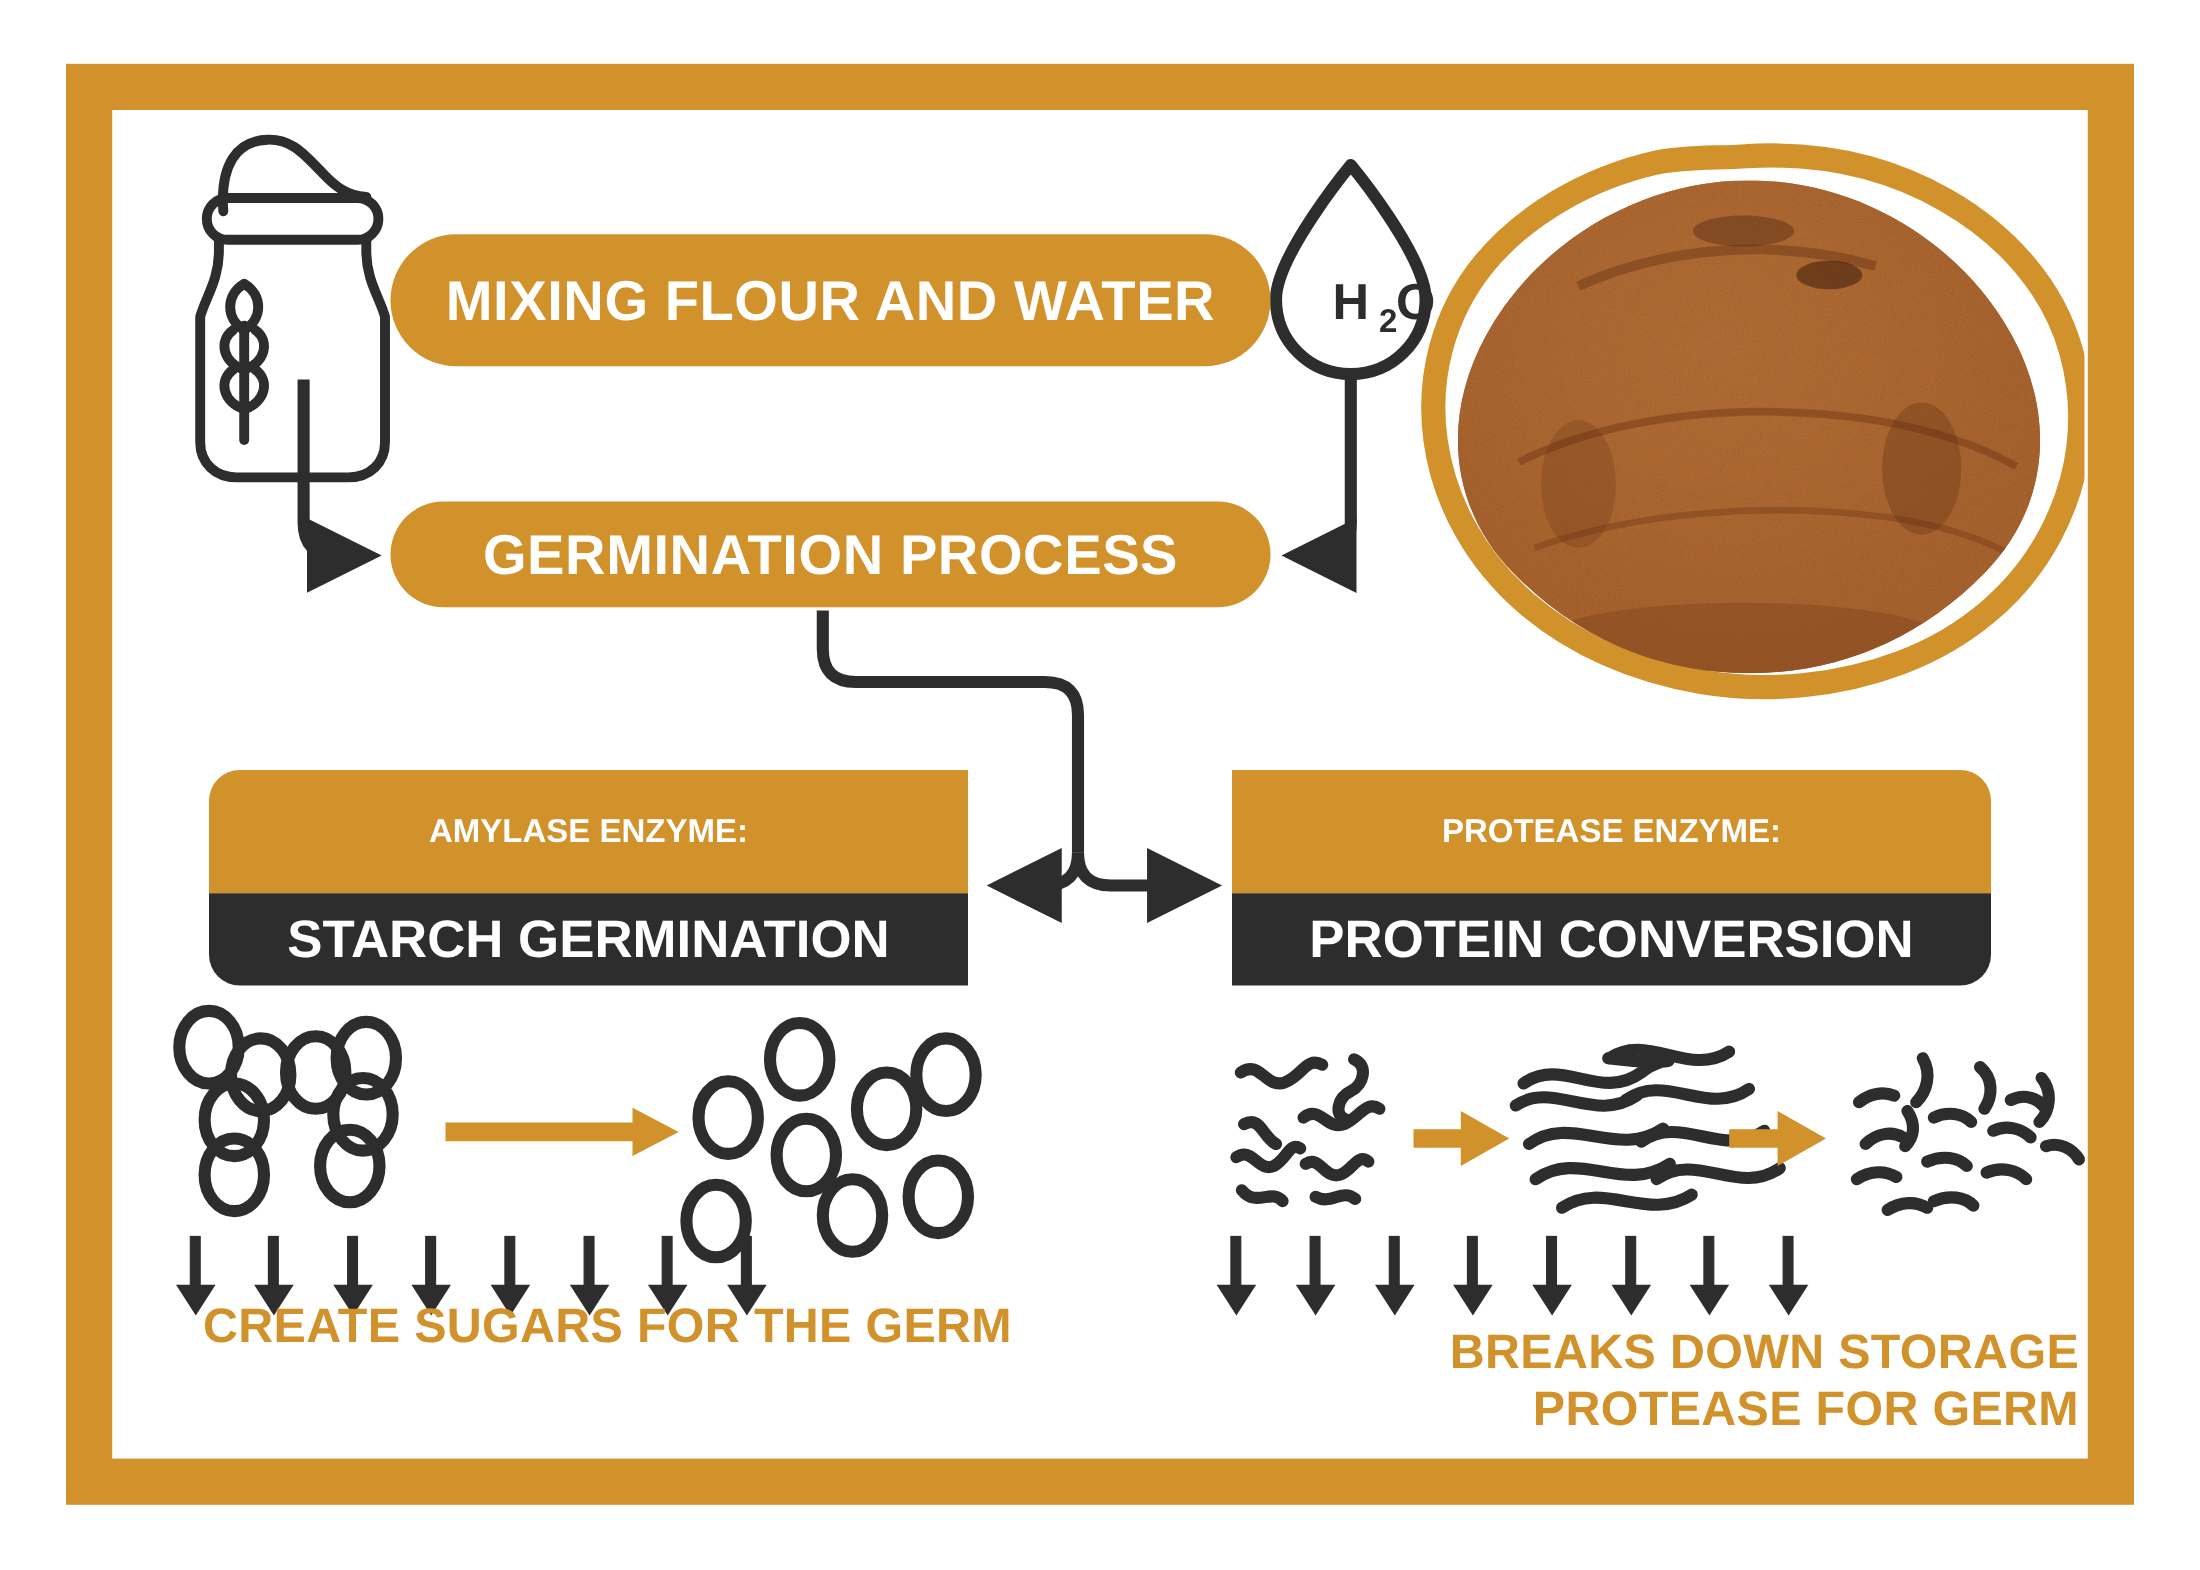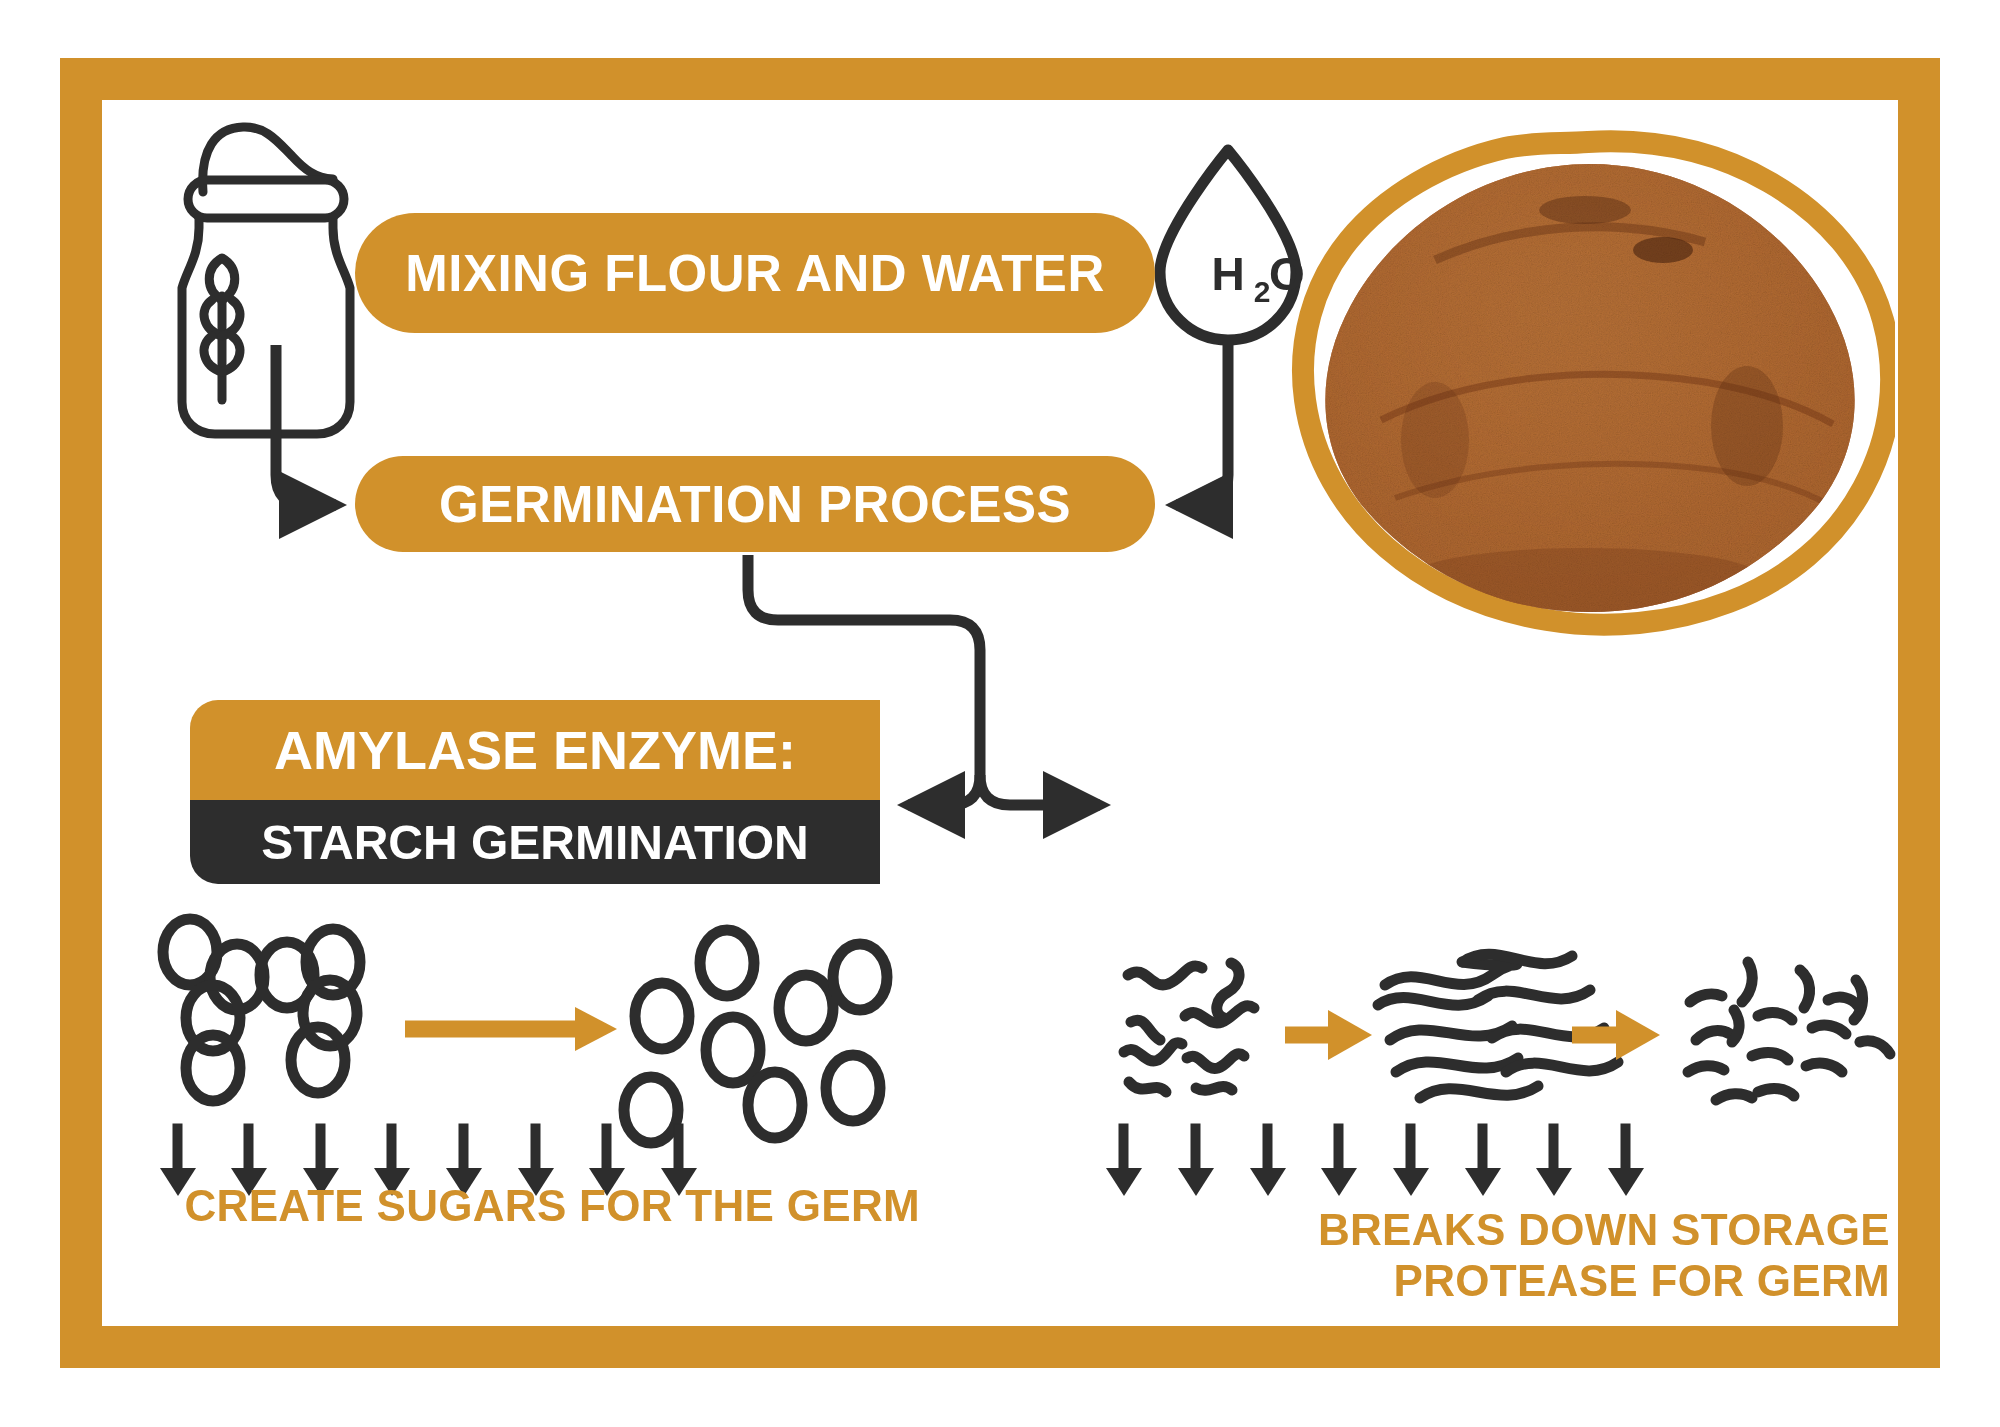--- a/index.html
+++ b/index.html
@@ -74,23 +74,23 @@
   .enzyme-card .body {
     display: flex;
     align-items: center;
     justify-content: center;
     color: #ffffff;
     font-weight: bold;
     white-space: nowrap;
     box-sizing: border-box;
   }
   .enzyme-card .head {
-    height: 100px;
+    height: 112px;
     background: #D1912B;
-    font-size: 54px;
+    font-size: 30px;
   }
   .enzyme-card .body {
     height: 84px;
     background: #2D2D2D;
     font-size: 48px;
   }
 
   
   #card-amylase { left: 190px; top: 700px; }
   #card-amylase .head { border-radius: 28px 0 0 0; }
@@ -188,20 +188,24 @@
 
   <div class="pill" id="bar-mixing">MIXING FLOUR AND WATER</div>
 
   <div class="pill" id="bar-germination">GERMINATION PROCESS</div>
 
   <div class="enzyme-card" id="card-amylase">
     <div class="head">AMYLASE ENZYME:</div>
     <div class="body">STARCH GERMINATION</div>
   </div>
 
+  <div class="enzyme-card" id="card-protease">
+    <div class="head">PROTEASE ENZYME:</div>
+    <div class="body">PROTEIN CONVERSION</div>
+  </div>
 
   <svg class="layer" viewBox="0 0 2000 1427" xmlns="http://www.w3.org/2000/svg">
     <g fill="none" stroke="#2D2D2D" stroke-width="11">
 
       <ellipse cx="190" cy="952" rx="27" ry="33"></ellipse>
       <ellipse cx="237" cy="977" rx="27" ry="33"></ellipse>
       <ellipse cx="287" cy="975" rx="27" ry="33"></ellipse>
       <ellipse cx="333" cy="962" rx="27" ry="33"></ellipse>
       <ellipse cx="330" cy="1013" rx="27" ry="33"></ellipse>
       <ellipse cx="213" cy="1018" rx="27" ry="33"></ellipse>

